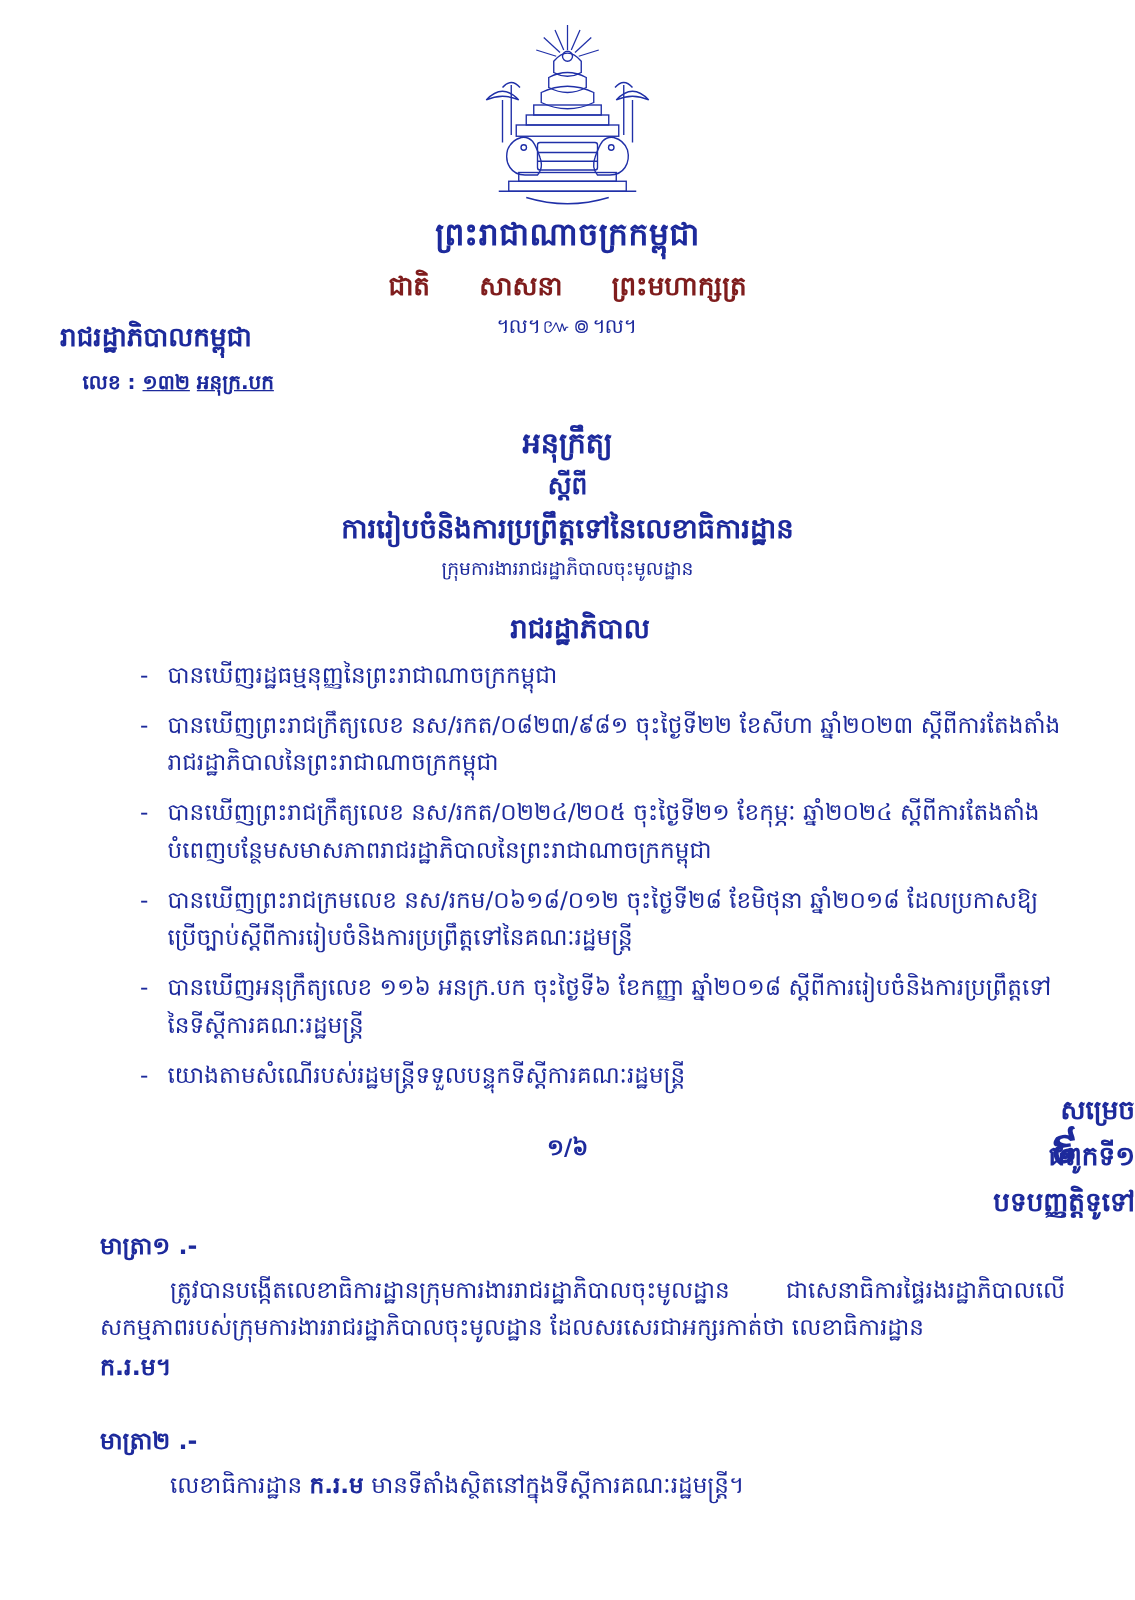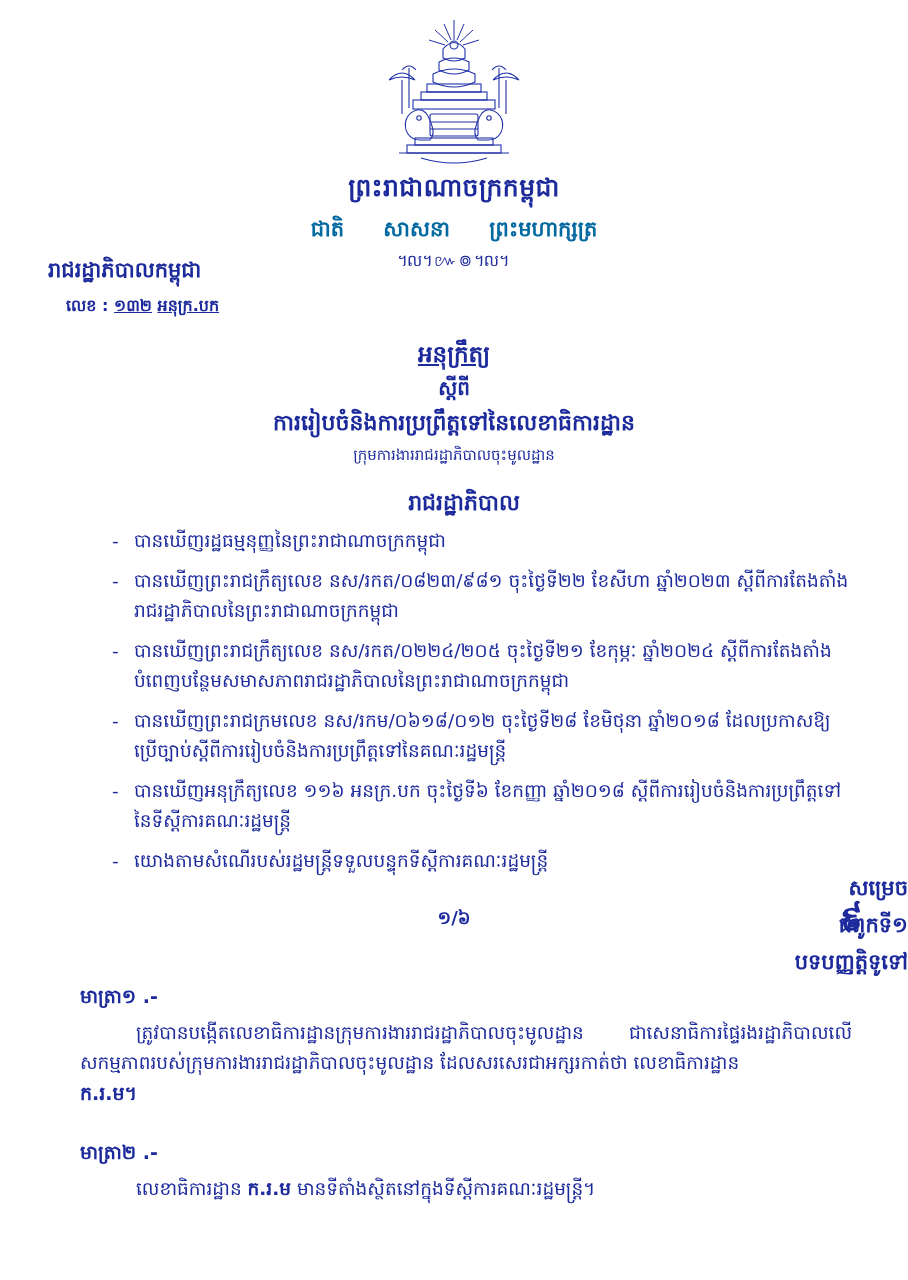--- a/index.html
+++ b/index.html
@@ -47,21 +47,21 @@
   .kingdom .line1 {
     font-size: 25px;
     font-weight: bold;
     letter-spacing: 0.5px;
     color: #1d2a9c;
   }
   .kingdom .line2 {
     font-size: 21px;
     font-weight: bold;
     margin-top: 7px;
-    color: #0369a1;
+    color: #7f1d1d;
   }
   .kingdom .line2 span { margin: 0 16px; }
   .kingdom .divider {
     margin-top: 4px;
     font-size: 16px;
     letter-spacing: 2px;
     color: #1d2a9c;
   }
 
   
@@ -90,21 +90,20 @@
     position: absolute;
     top: 340px;
     left: 0;
     width: 908px;
     text-align: center;
     color: #1d2a9c;
   }
   .titleblock .t1 {
     font-size: 23px;
     font-weight: bold;
-    text-decoration: underline;
   }
   .titleblock .t2 {
     font-size: 20px;
     font-weight: bold;
     margin-top: 2px;
   }
   .titleblock .t3 {
     font-size: 22px;
     font-weight: bold;
     margin-top: 4px;

